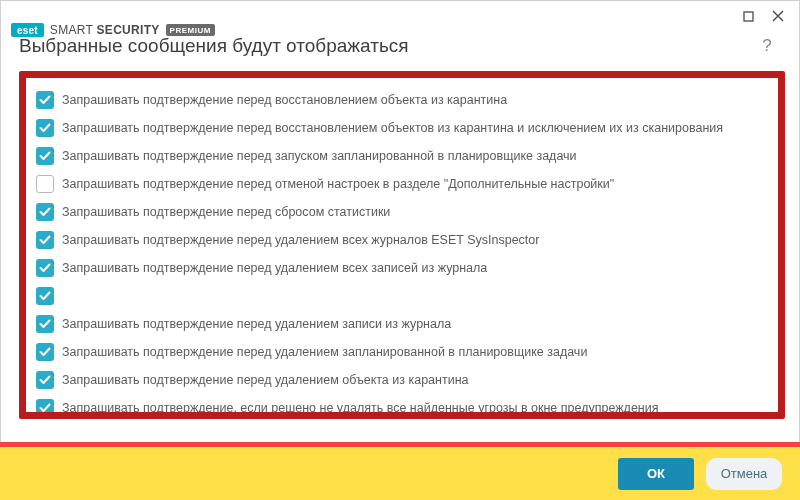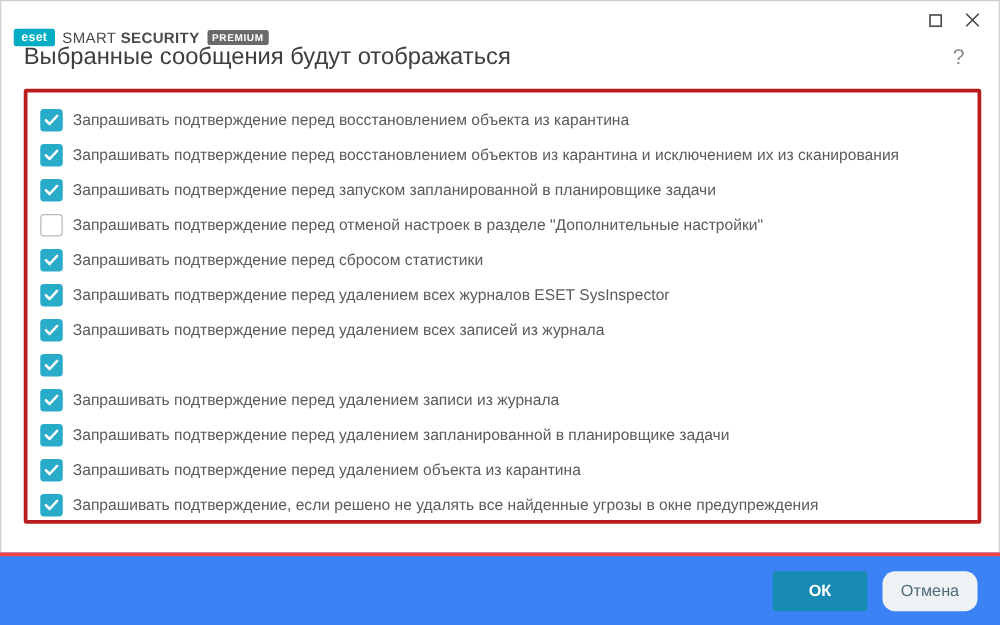--- a/index.html
+++ b/index.html
@@ -51,21 +51,21 @@
     font-size: 19px; color: #3e3e3e; font-weight: 400;
     flex: 1;
   }
   .help-btn {
     color: #8a8a8a; font-size: 17px; cursor: pointer;
     width: 20px; text-align: center;
   }
   .list-wrap {
     margin: 0 14px 0 18px;
     height: 348px;
-    border: 3px solid #b91c1c;
+    border: 7px solid #b91c1c;
     border-radius: 2px;
     padding: 8px 0 8px 6px;
     overflow-y: auto;
     overflow-x: hidden;
   }
   
   .list-wrap::-webkit-scrollbar { width: 12px; }
   .list-wrap::-webkit-scrollbar-track { background: #fff; }
   .list-wrap::-webkit-scrollbar-thumb { background: #d6d6d6; border-radius: 6px; border: 3px solid #fff; }
   .item {
@@ -84,24 +84,24 @@
   .cb.checked svg path { stroke: #fff; }
   .cb.unchecked { background: #fff; border: 1.5px solid #b8b8b8; }
   .lbl {
     font-size: 12.5px; color: #5b5b5b;
     line-height: 1.2;
   }
   .footer {
     position: absolute;
     bottom: 0; left: 0; right: 0;
     height: 58px;
-    border-top: 3px solid #ef4444;
+    border-top: 5px solid #ef4444;
     display: flex; align-items: center; justify-content: flex-end;
     gap: 12px; padding-right: 18px;
-    background: #3b82f6;
+    background: #fde047;
   }
   .btn {
     min-width: 76px; height: 32px;
     border-radius: 3px;
     display: flex; align-items: center; justify-content: center;
     font-size: 13px; cursor: pointer; user-select: none;
   }
   .btn-primary { background: #188bb5; color: #fff; font-weight: 600; }
   .btn-secondary { background: #eef2f4; color: #4f6b78; border-radius: 10px; }
 </style>

